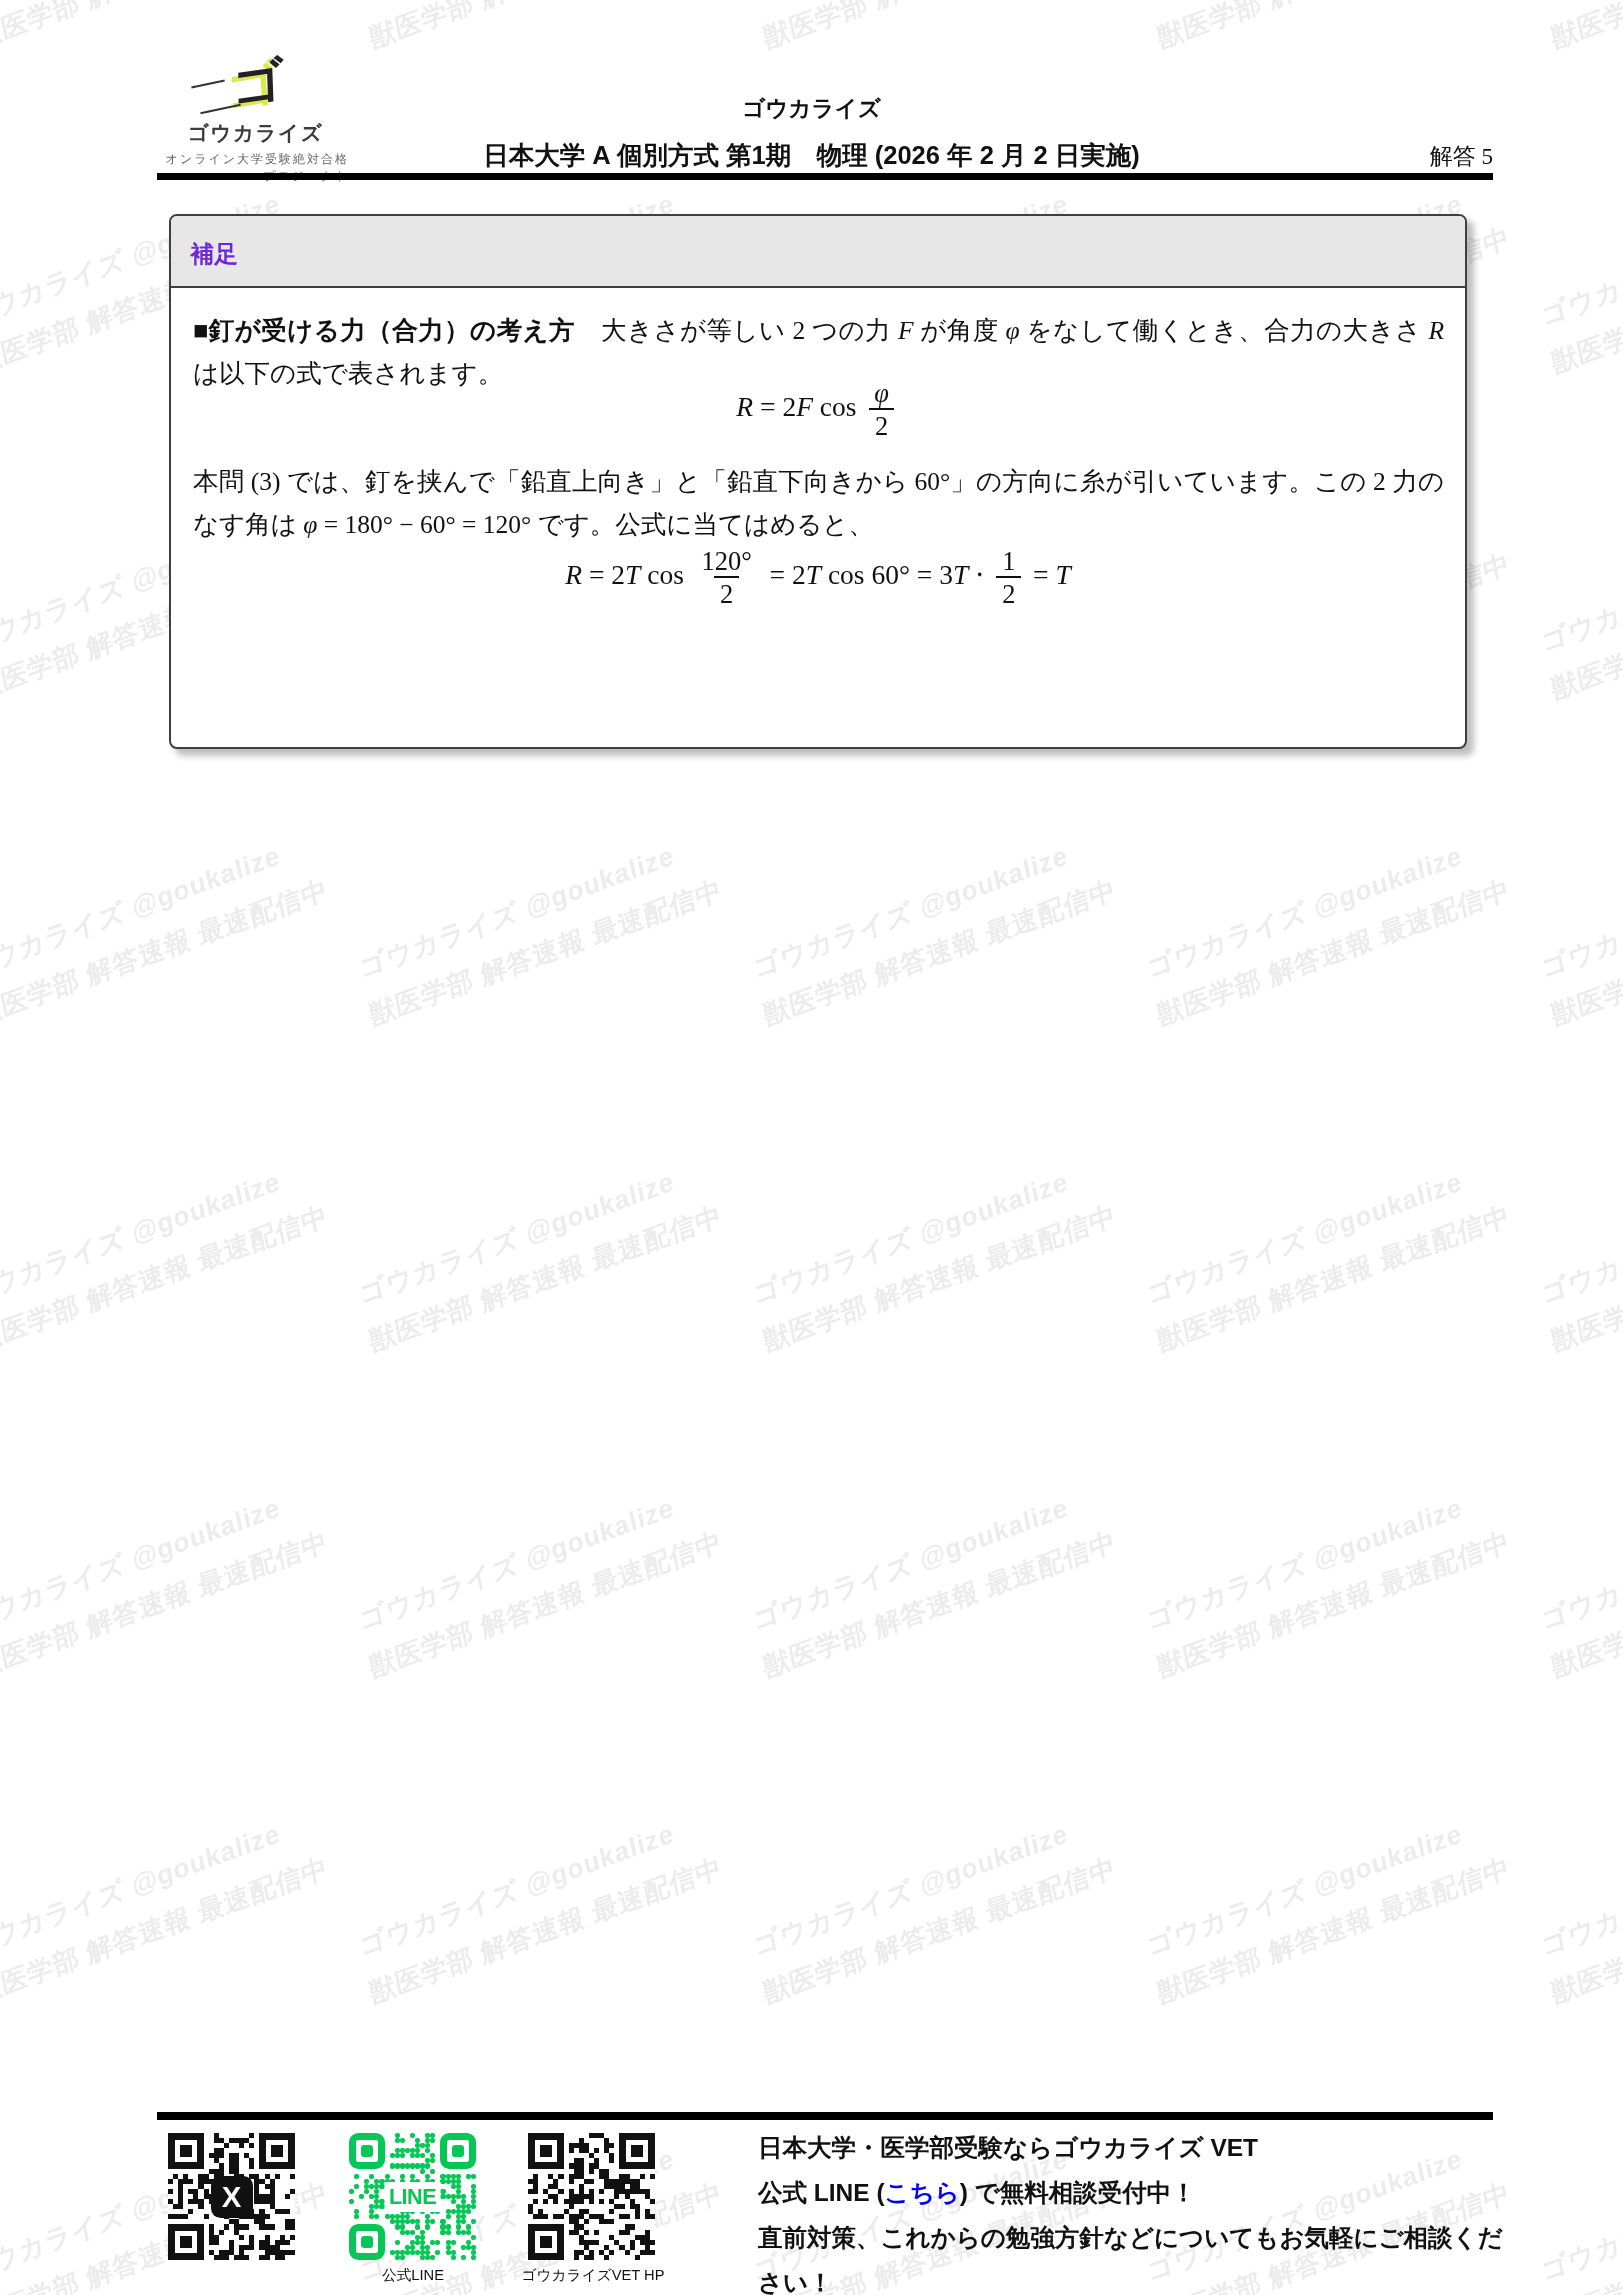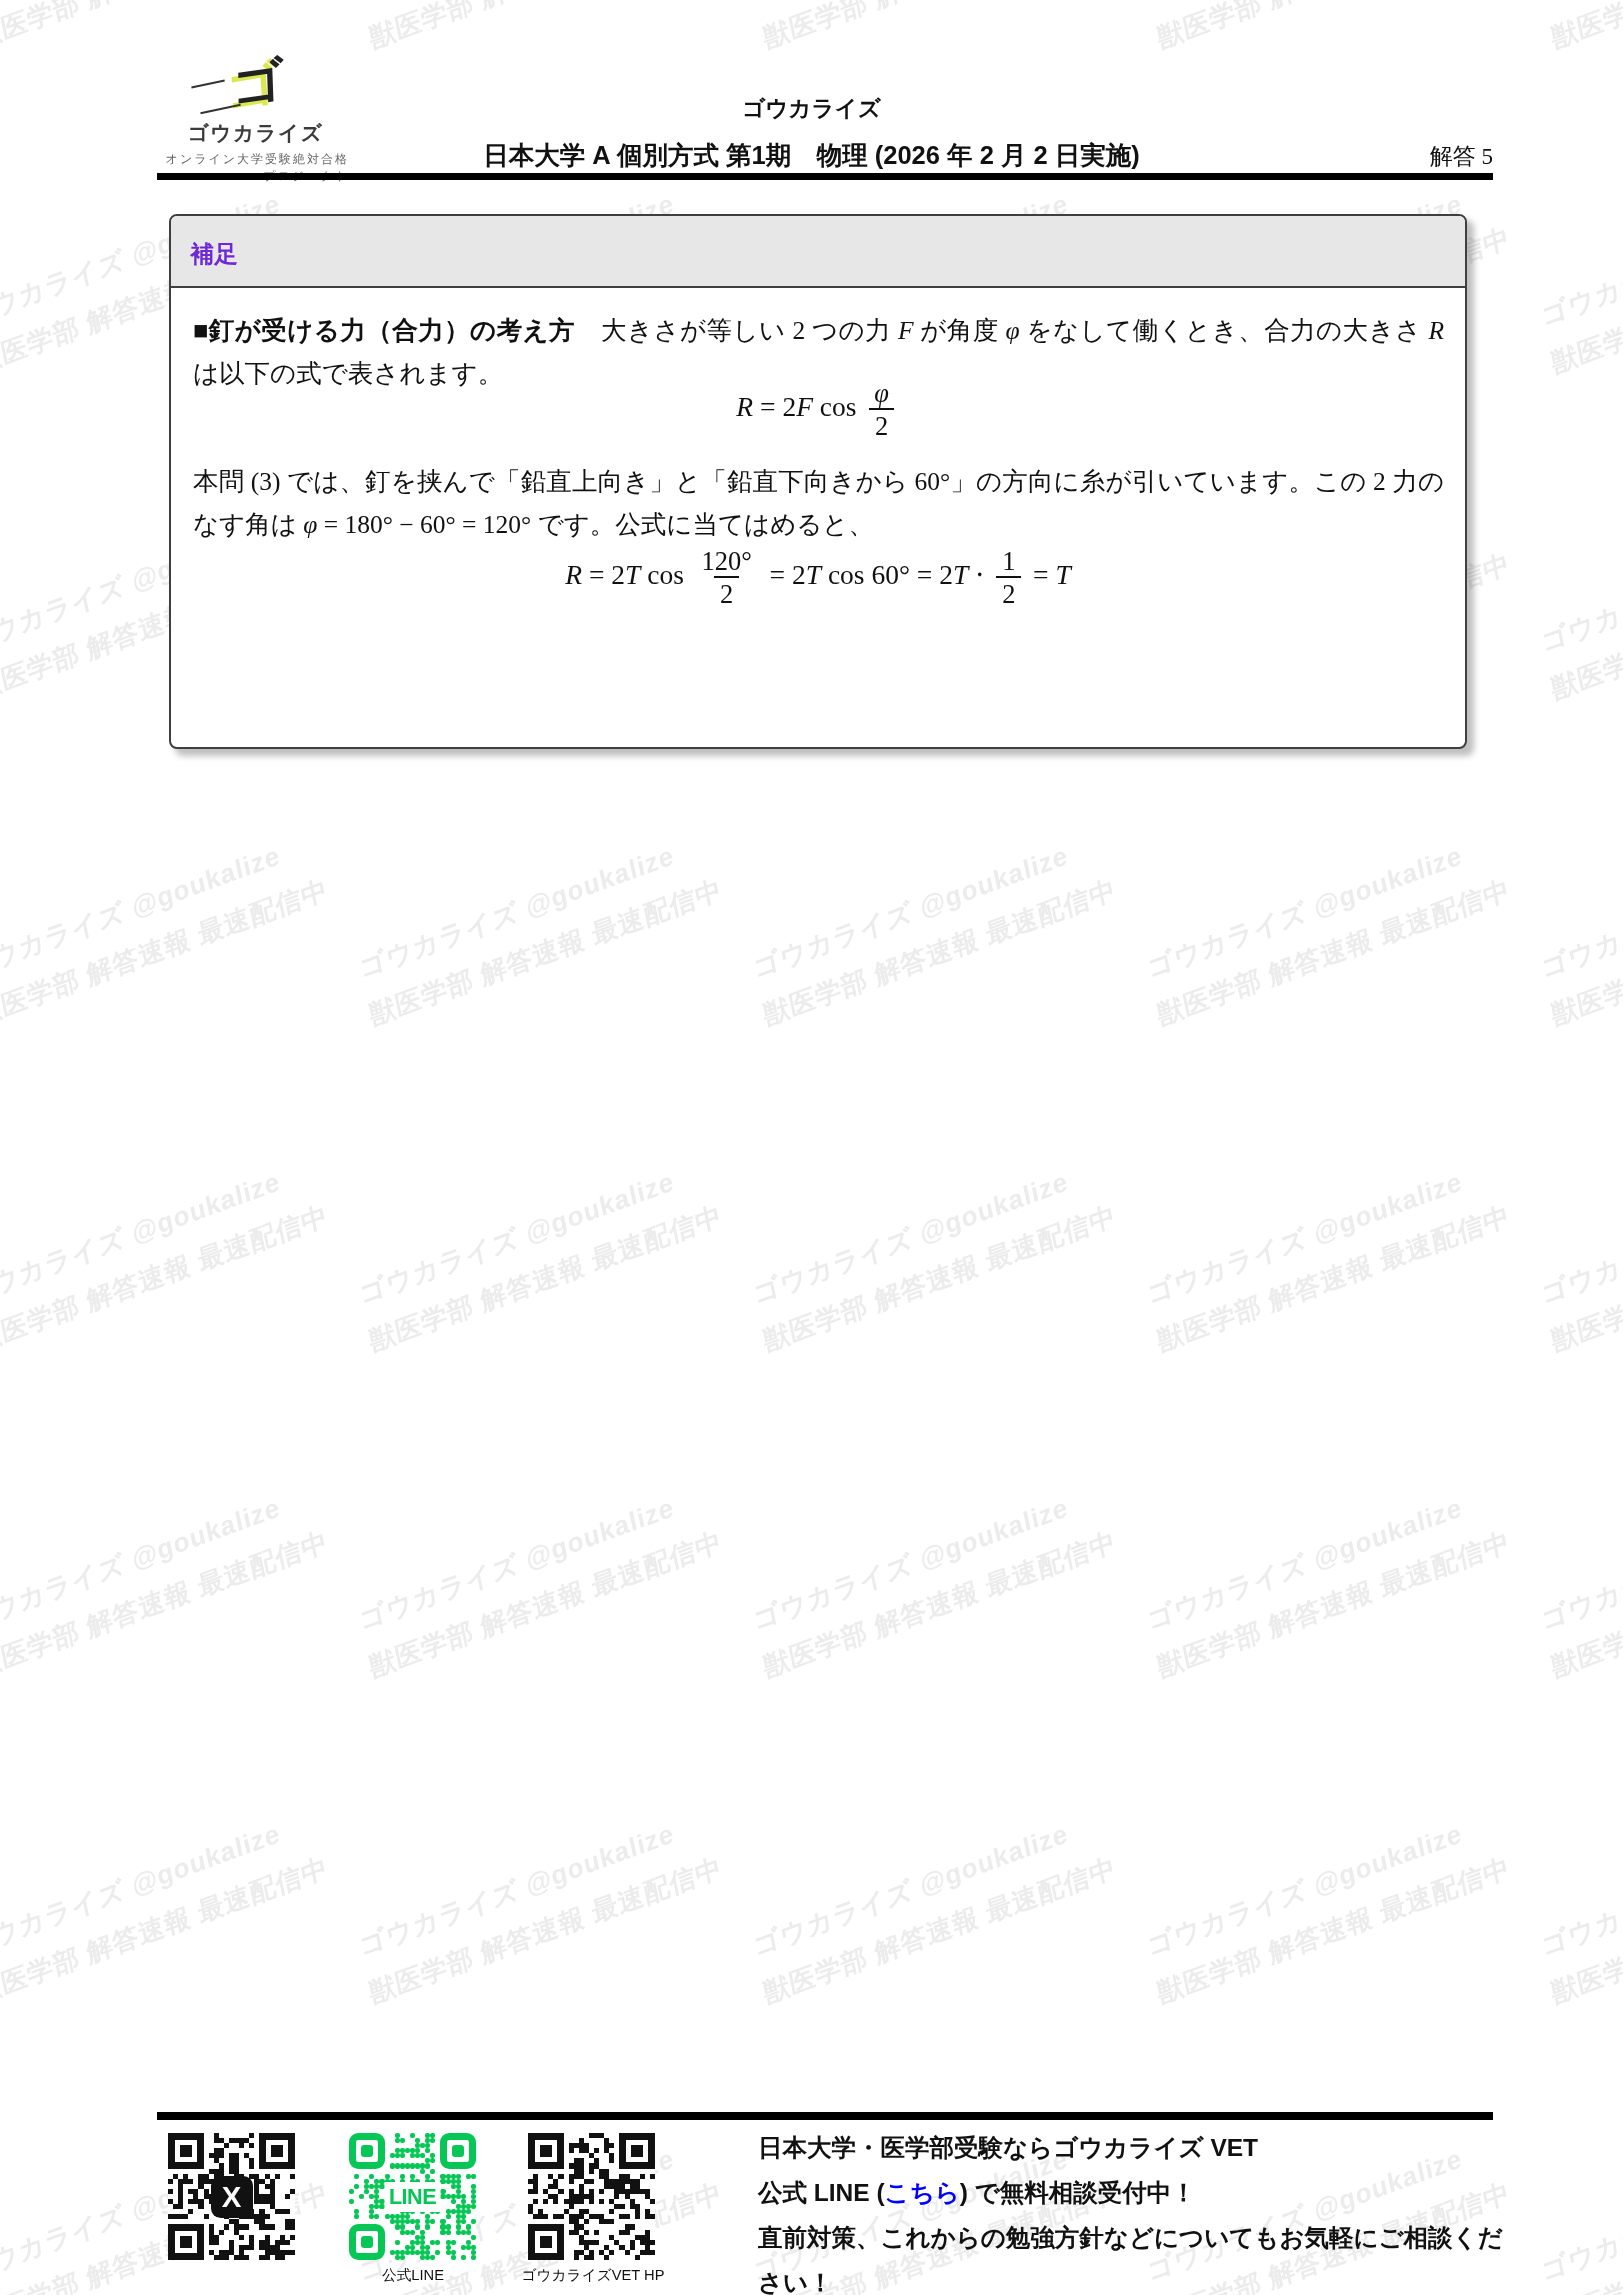--- a/index.html
+++ b/index.html
@@ -282,21 +282,21 @@
     </div>
     <div class="para" id="para1"><span class="seg-g">■釘が受ける力（合力）の考え方</span><span class="seg-t">　大きさが等しい 2 つの力 </span><span class="seg-m">F</span><span class="seg-t"> が角度 </span><span class="seg-m">φ</span><span class="seg-t"> をなして働くとき、合力の大きさ </span><span class="seg-m">R</span><span class="seg-t"> は以下の式で表されます。</span></div>
     <div class="formula" id="formula1"><span class="seg-m">R</span><span class="seg-t"> = 2</span><span class="seg-m">F</span><span class="seg-t"> cos </span><span class="frac">
           <span class="fn seg-m">φ</span>
           <span class="fd seg-t">2</span>
         </span></div>
     <div class="para" id="para2"><span class="seg-t">本問 (3) では、釘を挟んで「鉛直上向き」と「鉛直下向きから 60°」の方向に糸が引いています。この 2 力のなす角は </span><span class="seg-m">φ</span><span class="seg-t"> = 180° − 60° = 120° です。公式に当てはめると、</span></div>
     <div class="formula" id="formula2"><span class="seg-m">R</span><span class="seg-t"> = 2</span><span class="seg-m">T</span><span class="seg-t"> cos </span><span class="frac">
           <span class="fn seg-t">120°</span>
           <span class="fd seg-t">2</span>
-        </span><span class="seg-t"> = 2</span><span class="seg-m">T</span><span class="seg-t"> cos 60° = 2</span><span class="seg-m">T</span><span class="seg-t"> ⋅ </span><span class="frac">
+        </span><span class="seg-t"> = 2</span><span class="seg-m">T</span><span class="seg-t"> cos 60° = 3</span><span class="seg-m">T</span><span class="seg-t"> ⋅ </span><span class="frac">
           <span class="fn seg-t">1</span>
           <span class="fd seg-t">2</span>
         </span><span class="seg-t"> = </span><span class="seg-m">T</span></div>
   </div>
 
   <div id="footer-rule" class="layer"></div>
 
   <div id="qr-x" class="qr layer"><span><span class="mod" style="left: 36%; top: 0%; background: rgb(17, 17, 17);"></span><span class="mod" style="left: 64%; top: 0%; background: rgb(17, 17, 17);"></span><span class="mod" style="left: 36%; top: 4%; background: rgb(17, 17, 17);"></span><span class="mod" style="left: 40%; top: 4%; background: rgb(17, 17, 17);"></span><span class="mod" style="left: 48%; top: 4%; background: rgb(17, 17, 17);"></span><span class="mod" style="left: 52%; top: 4%; background: rgb(17, 17, 17);"></span><span class="mod" style="left: 56%; top: 4%; background: rgb(17, 17, 17);"></span><span class="mod" style="left: 60%; top: 4%; background: rgb(17, 17, 17);"></span><span class="mod" style="left: 44%; top: 8%; background: rgb(17, 17, 17);"></span><span class="mod" style="left: 56%; top: 8%; background: rgb(17, 17, 17);"></span><span class="mod" style="left: 64%; top: 8%; background: rgb(17, 17, 17);"></span><span class="mod" style="left: 36%; top: 12%; background: rgb(17, 17, 17);"></span><span class="mod" style="left: 40%; top: 12%; background: rgb(17, 17, 17);"></span><span class="mod" style="left: 32%; top: 16%; background: rgb(17, 17, 17);"></span><span class="mod" style="left: 36%; top: 16%; background: rgb(17, 17, 17);"></span><span class="mod" style="left: 40%; top: 16%; background: rgb(17, 17, 17);"></span><span class="mod" style="left: 48%; top: 16%; background: rgb(17, 17, 17);"></span><span class="mod" style="left: 52%; top: 16%; background: rgb(17, 17, 17);"></span><span class="mod" style="left: 60%; top: 16%; background: rgb(17, 17, 17);"></span><span class="mod" style="left: 36%; top: 20%; background: rgb(17, 17, 17);"></span><span class="mod" style="left: 48%; top: 20%; background: rgb(17, 17, 17);"></span><span class="mod" style="left: 52%; top: 20%; background: rgb(17, 17, 17);"></span><span class="mod" style="left: 64%; top: 20%; background: rgb(17, 17, 17);"></span><span class="mod" style="left: 40%; top: 24%; background: rgb(17, 17, 17);"></span><span class="mod" style="left: 48%; top: 24%; background: rgb(17, 17, 17);"></span><span class="mod" style="left: 52%; top: 24%; background: rgb(17, 17, 17);"></span><span class="mod" style="left: 64%; top: 24%; background: rgb(17, 17, 17);"></span><span class="mod" style="left: 32%; top: 28%; background: rgb(17, 17, 17);"></span><span class="mod" style="left: 36%; top: 28%; background: rgb(17, 17, 17);"></span><span class="mod" style="left: 40%; top: 28%; background: rgb(17, 17, 17);"></span><span class="mod" style="left: 48%; top: 28%; background: rgb(17, 17, 17);"></span><span class="mod" style="left: 52%; top: 28%; background: rgb(17, 17, 17);"></span><span class="mod" style="left: 4%; top: 32%; background: rgb(17, 17, 17);"></span><span class="mod" style="left: 12%; top: 32%; background: rgb(17, 17, 17);"></span><span class="mod" style="left: 24%; top: 32%; background: rgb(17, 17, 17);"></span><span class="mod" style="left: 28%; top: 32%; background: rgb(17, 17, 17);"></span><span class="mod" style="left: 36%; top: 32%; background: rgb(17, 17, 17);"></span><span class="mod" style="left: 40%; top: 32%; background: rgb(17, 17, 17);"></span><span class="mod" style="left: 52%; top: 32%; background: rgb(17, 17, 17);"></span><span class="mod" style="left: 56%; top: 32%; background: rgb(17, 17, 17);"></span><span class="mod" style="left: 64%; top: 32%; background: rgb(17, 17, 17);"></span><span class="mod" style="left: 68%; top: 32%; background: rgb(17, 17, 17);"></span><span class="mod" style="left: 76%; top: 32%; background: rgb(17, 17, 17);"></span><span class="mod" style="left: 84%; top: 32%; background: rgb(17, 17, 17);"></span><span class="mod" style="left: 96%; top: 32%; background: rgb(17, 17, 17);"></span><span class="mod" style="left: 0%; top: 36%; background: rgb(17, 17, 17);"></span><span class="mod" style="left: 8%; top: 36%; background: rgb(17, 17, 17);"></span><span class="mod" style="left: 12%; top: 36%; background: rgb(17, 17, 17);"></span><span class="mod" style="left: 16%; top: 36%; background: rgb(17, 17, 17);"></span><span class="mod" style="left: 24%; top: 36%; background: rgb(17, 17, 17);"></span><span class="mod" style="left: 28%; top: 36%; background: rgb(17, 17, 17);"></span><span class="mod" style="left: 32%; top: 36%; background: rgb(17, 17, 17);"></span><span class="mod" style="left: 36%; top: 36%; background: rgb(17, 17, 17);"></span><span class="mod" style="left: 44%; top: 36%; background: rgb(17, 17, 17);"></span><span class="mod" style="left: 68%; top: 36%; background: rgb(17, 17, 17);"></span><span class="mod" style="left: 72%; top: 36%; background: rgb(17, 17, 17);"></span><span class="mod" style="left: 80%; top: 36%; background: rgb(17, 17, 17);"></span><span class="mod" style="left: 8%; top: 40%; background: rgb(17, 17, 17);"></span><span class="mod" style="left: 24%; top: 40%; background: rgb(17, 17, 17);"></span><span class="mod" style="left: 40%; top: 40%; background: rgb(17, 17, 17);"></span><span class="mod" style="left: 44%; top: 40%; background: rgb(17, 17, 17);"></span><span class="mod" style="left: 48%; top: 40%; background: rgb(17, 17, 17);"></span><span class="mod" style="left: 52%; top: 40%; background: rgb(17, 17, 17);"></span><span class="mod" style="left: 56%; top: 40%; background: rgb(17, 17, 17);"></span><span class="mod" style="left: 68%; top: 40%; background: rgb(17, 17, 17);"></span><span class="mod" style="left: 76%; top: 40%; background: rgb(17, 17, 17);"></span><span class="mod" style="left: 80%; top: 40%; background: rgb(17, 17, 17);"></span><span class="mod" style="left: 0%; top: 44%; background: rgb(17, 17, 17);"></span><span class="mod" style="left: 8%; top: 44%; background: rgb(17, 17, 17);"></span><span class="mod" style="left: 16%; top: 44%; background: rgb(17, 17, 17);"></span><span class="mod" style="left: 20%; top: 44%; background: rgb(17, 17, 17);"></span><span class="mod" style="left: 28%; top: 44%; background: rgb(17, 17, 17);"></span><span class="mod" style="left: 36%; top: 44%; background: rgb(17, 17, 17);"></span><span class="mod" style="left: 40%; top: 44%; background: rgb(17, 17, 17);"></span><span class="mod" style="left: 60%; top: 44%; background: rgb(17, 17, 17);"></span><span class="mod" style="left: 68%; top: 44%; background: rgb(17, 17, 17);"></span><span class="mod" style="left: 80%; top: 44%; background: rgb(17, 17, 17);"></span><span class="mod" style="left: 96%; top: 44%; background: rgb(17, 17, 17);"></span><span class="mod" style="left: 8%; top: 48%; background: rgb(17, 17, 17);"></span><span class="mod" style="left: 20%; top: 48%; background: rgb(17, 17, 17);"></span><span class="mod" style="left: 28%; top: 48%; background: rgb(17, 17, 17);"></span><span class="mod" style="left: 32%; top: 48%; background: rgb(17, 17, 17);"></span><span class="mod" style="left: 36%; top: 48%; background: rgb(17, 17, 17);"></span><span class="mod" style="left: 40%; top: 48%; background: rgb(17, 17, 17);"></span><span class="mod" style="left: 56%; top: 48%; background: rgb(17, 17, 17);"></span><span class="mod" style="left: 60%; top: 48%; background: rgb(17, 17, 17);"></span><span class="mod" style="left: 68%; top: 48%; background: rgb(17, 17, 17);"></span><span class="mod" style="left: 72%; top: 48%; background: rgb(17, 17, 17);"></span><span class="mod" style="left: 76%; top: 48%; background: rgb(17, 17, 17);"></span><span class="mod" style="left: 80%; top: 48%; background: rgb(17, 17, 17);"></span><span class="mod" style="left: 92%; top: 48%; background: rgb(17, 17, 17);"></span><span class="mod" style="left: 0%; top: 52%; background: rgb(17, 17, 17);"></span><span class="mod" style="left: 8%; top: 52%; background: rgb(17, 17, 17);"></span><span class="mod" style="left: 16%; top: 52%; background: rgb(17, 17, 17);"></span><span class="mod" style="left: 20%; top: 52%; background: rgb(17, 17, 17);"></span><span class="mod" style="left: 24%; top: 52%; background: rgb(17, 17, 17);"></span><span class="mod" style="left: 32%; top: 52%; background: rgb(17, 17, 17);"></span><span class="mod" style="left: 40%; top: 52%; background: rgb(17, 17, 17);"></span><span class="mod" style="left: 44%; top: 52%; background: rgb(17, 17, 17);"></span><span class="mod" style="left: 48%; top: 52%; background: rgb(17, 17, 17);"></span><span class="mod" style="left: 52%; top: 52%; background: rgb(17, 17, 17);"></span><span class="mod" style="left: 60%; top: 52%; background: rgb(17, 17, 17);"></span><span class="mod" style="left: 68%; top: 52%; background: rgb(17, 17, 17);"></span><span class="mod" style="left: 72%; top: 52%; background: rgb(17, 17, 17);"></span><span class="mod" style="left: 76%; top: 52%; background: rgb(17, 17, 17);"></span><span class="mod" style="left: 80%; top: 52%; background: rgb(17, 17, 17);"></span><span class="mod" style="left: 4%; top: 56%; background: rgb(17, 17, 17);"></span><span class="mod" style="left: 8%; top: 56%; background: rgb(17, 17, 17);"></span><span class="mod" style="left: 24%; top: 56%; background: rgb(17, 17, 17);"></span><span class="mod" style="left: 36%; top: 56%; background: rgb(17, 17, 17);"></span><span class="mod" style="left: 40%; top: 56%; background: rgb(17, 17, 17);"></span><span class="mod" style="left: 44%; top: 56%; background: rgb(17, 17, 17);"></span><span class="mod" style="left: 48%; top: 56%; background: rgb(17, 17, 17);"></span><span class="mod" style="left: 52%; top: 56%; background: rgb(17, 17, 17);"></span><span class="mod" style="left: 80%; top: 56%; background: rgb(17, 17, 17);"></span><span class="mod" style="left: 16%; top: 60%; background: rgb(17, 17, 17);"></span><span class="mod" style="left: 48%; top: 60%; background: rgb(17, 17, 17);"></span><span class="mod" style="left: 56%; top: 60%; background: rgb(17, 17, 17);"></span><span class="mod" style="left: 64%; top: 60%; background: rgb(17, 17, 17);"></span><span class="mod" style="left: 72%; top: 60%; background: rgb(17, 17, 17);"></span><span class="mod" style="left: 84%; top: 60%; background: rgb(17, 17, 17);"></span><span class="mod" style="left: 88%; top: 60%; background: rgb(17, 17, 17);"></span><span class="mod" style="left: 92%; top: 60%; background: rgb(17, 17, 17);"></span><span class="mod" style="left: 0%; top: 64%; background: rgb(17, 17, 17);"></span><span class="mod" style="left: 4%; top: 64%; background: rgb(17, 17, 17);"></span><span class="mod" style="left: 8%; top: 64%; background: rgb(17, 17, 17);"></span><span class="mod" style="left: 12%; top: 64%; background: rgb(17, 17, 17);"></span><span class="mod" style="left: 28%; top: 64%; background: rgb(17, 17, 17);"></span><span class="mod" style="left: 44%; top: 64%; background: rgb(17, 17, 17);"></span><span class="mod" style="left: 56%; top: 64%; background: rgb(17, 17, 17);"></span><span class="mod" style="left: 60%; top: 64%; background: rgb(17, 17, 17);"></span><span class="mod" style="left: 64%; top: 64%; background: rgb(17, 17, 17);"></span><span class="mod" style="left: 68%; top: 64%; background: rgb(17, 17, 17);"></span><span class="mod" style="left: 72%; top: 64%; background: rgb(17, 17, 17);"></span><span class="mod" style="left: 76%; top: 64%; background: rgb(17, 17, 17);"></span><span class="mod" style="left: 48%; top: 68%; background: rgb(17, 17, 17);"></span><span class="mod" style="left: 52%; top: 68%; background: rgb(17, 17, 17);"></span><span class="mod" style="left: 68%; top: 68%; background: rgb(17, 17, 17);"></span><span class="mod" style="left: 72%; top: 68%; background: rgb(17, 17, 17);"></span><span class="mod" style="left: 92%; top: 68%; background: rgb(17, 17, 17);"></span><span class="mod" style="left: 96%; top: 68%; background: rgb(17, 17, 17);"></span><span class="mod" style="left: 32%; top: 72%; background: rgb(17, 17, 17);"></span><span class="mod" style="left: 44%; top: 72%; background: rgb(17, 17, 17);"></span><span class="mod" style="left: 52%; top: 72%; background: rgb(17, 17, 17);"></span><span class="mod" style="left: 56%; top: 72%; background: rgb(17, 17, 17);"></span><span class="mod" style="left: 60%; top: 72%; background: rgb(17, 17, 17);"></span><span class="mod" style="left: 72%; top: 72%; background: rgb(17, 17, 17);"></span><span class="mod" style="left: 76%; top: 72%; background: rgb(17, 17, 17);"></span><span class="mod" style="left: 80%; top: 72%; background: rgb(17, 17, 17);"></span><span class="mod" style="left: 92%; top: 72%; background: rgb(17, 17, 17);"></span><span class="mod" style="left: 96%; top: 72%; background: rgb(17, 17, 17);"></span><span class="mod" style="left: 32%; top: 76%; background: rgb(17, 17, 17);"></span><span class="mod" style="left: 40%; top: 76%; background: rgb(17, 17, 17);"></span><span class="mod" style="left: 52%; top: 76%; background: rgb(17, 17, 17);"></span><span class="mod" style="left: 32%; top: 80%; background: rgb(17, 17, 17);"></span><span class="mod" style="left: 36%; top: 80%; background: rgb(17, 17, 17);"></span><span class="mod" style="left: 56%; top: 80%; background: rgb(17, 17, 17);"></span><span class="mod" style="left: 64%; top: 80%; background: rgb(17, 17, 17);"></span><span class="mod" style="left: 76%; top: 80%; background: rgb(17, 17, 17);"></span><span class="mod" style="left: 88%; top: 80%; background: rgb(17, 17, 17);"></span><span class="mod" style="left: 96%; top: 80%; background: rgb(17, 17, 17);"></span><span class="mod" style="left: 32%; top: 84%; background: rgb(17, 17, 17);"></span><span class="mod" style="left: 36%; top: 84%; background: rgb(17, 17, 17);"></span><span class="mod" style="left: 48%; top: 84%; background: rgb(17, 17, 17);"></span><span class="mod" style="left: 64%; top: 84%; background: rgb(17, 17, 17);"></span><span class="mod" style="left: 72%; top: 84%; background: rgb(17, 17, 17);"></span><span class="mod" style="left: 76%; top: 84%; background: rgb(17, 17, 17);"></span><span class="mod" style="left: 84%; top: 84%; background: rgb(17, 17, 17);"></span><span class="mod" style="left: 88%; top: 84%; background: rgb(17, 17, 17);"></span><span class="mod" style="left: 92%; top: 84%; background: rgb(17, 17, 17);"></span><span class="mod" style="left: 48%; top: 88%; background: rgb(17, 17, 17);"></span><span class="mod" style="left: 56%; top: 88%; background: rgb(17, 17, 17);"></span><span class="mod" style="left: 60%; top: 88%; background: rgb(17, 17, 17);"></span><span class="mod" style="left: 64%; top: 88%; background: rgb(17, 17, 17);"></span><span class="mod" style="left: 72%; top: 88%; background: rgb(17, 17, 17);"></span><span class="mod" style="left: 76%; top: 88%; background: rgb(17, 17, 17);"></span><span class="mod" style="left: 80%; top: 88%; background: rgb(17, 17, 17);"></span><span class="mod" style="left: 84%; top: 88%; background: rgb(17, 17, 17);"></span><span class="mod" style="left: 32%; top: 92%; background: rgb(17, 17, 17);"></span><span class="mod" style="left: 40%; top: 92%; background: rgb(17, 17, 17);"></span><span class="mod" style="left: 44%; top: 92%; background: rgb(17, 17, 17);"></span><span class="mod" style="left: 48%; top: 92%; background: rgb(17, 17, 17);"></span><span class="mod" style="left: 56%; top: 92%; background: rgb(17, 17, 17);"></span><span class="mod" style="left: 76%; top: 92%; background: rgb(17, 17, 17);"></span><span class="mod" style="left: 80%; top: 92%; background: rgb(17, 17, 17);"></span><span class="mod" style="left: 84%; top: 92%; background: rgb(17, 17, 17);"></span><span class="mod" style="left: 88%; top: 92%; background: rgb(17, 17, 17);"></span><span class="mod" style="left: 92%; top: 92%; background: rgb(17, 17, 17);"></span><span class="mod" style="left: 96%; top: 92%; background: rgb(17, 17, 17);"></span><span class="mod" style="left: 36%; top: 96%; background: rgb(17, 17, 17);"></span><span class="mod" style="left: 40%; top: 96%; background: rgb(17, 17, 17);"></span><span class="mod" style="left: 44%; top: 96%; background: rgb(17, 17, 17);"></span><span class="mod" style="left: 52%; top: 96%; background: rgb(17, 17, 17);"></span><span class="mod" style="left: 56%; top: 96%; background: rgb(17, 17, 17);"></span><span class="mod" style="left: 60%; top: 96%; background: rgb(17, 17, 17);"></span><span class="mod" style="left: 72%; top: 96%; background: rgb(17, 17, 17);"></span><span class="mod" style="left: 76%; top: 96%; background: rgb(17, 17, 17);"></span><span class="mod" style="left: 84%; top: 96%; background: rgb(17, 17, 17);"></span><span class="mod" style="left: 88%; top: 96%; background: rgb(17, 17, 17);"></span></span>
     <span class="finder f-tl">
         <i></i>

